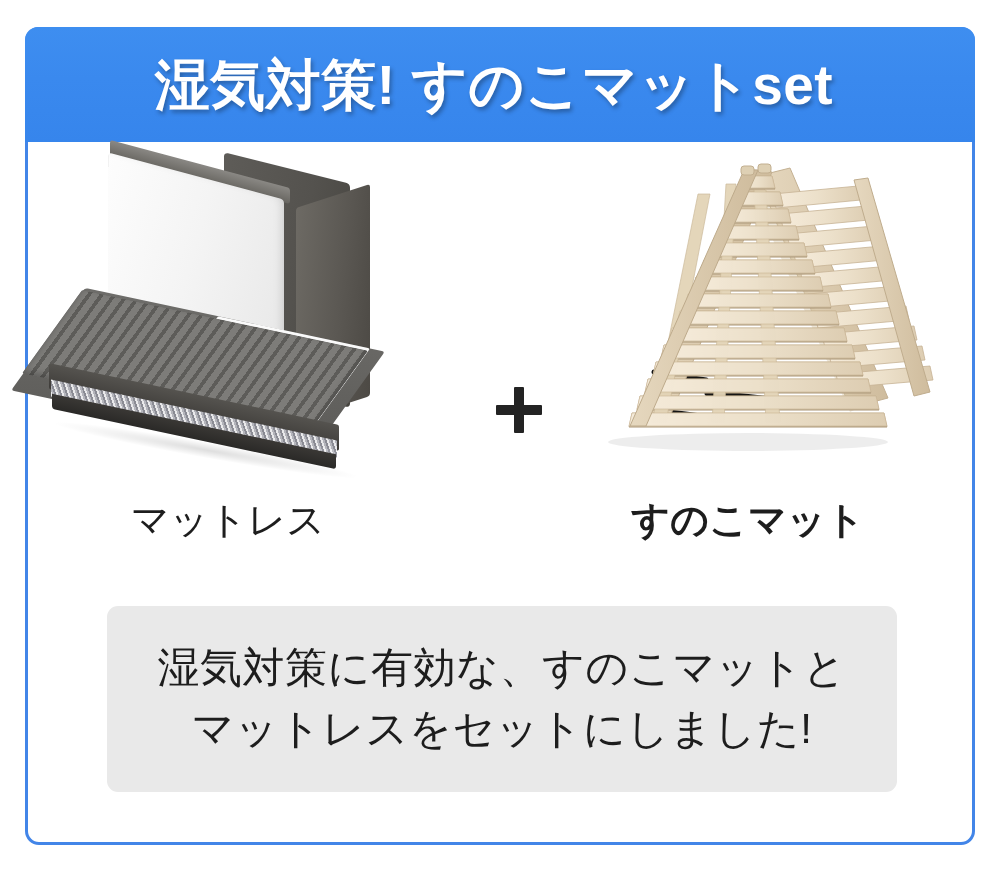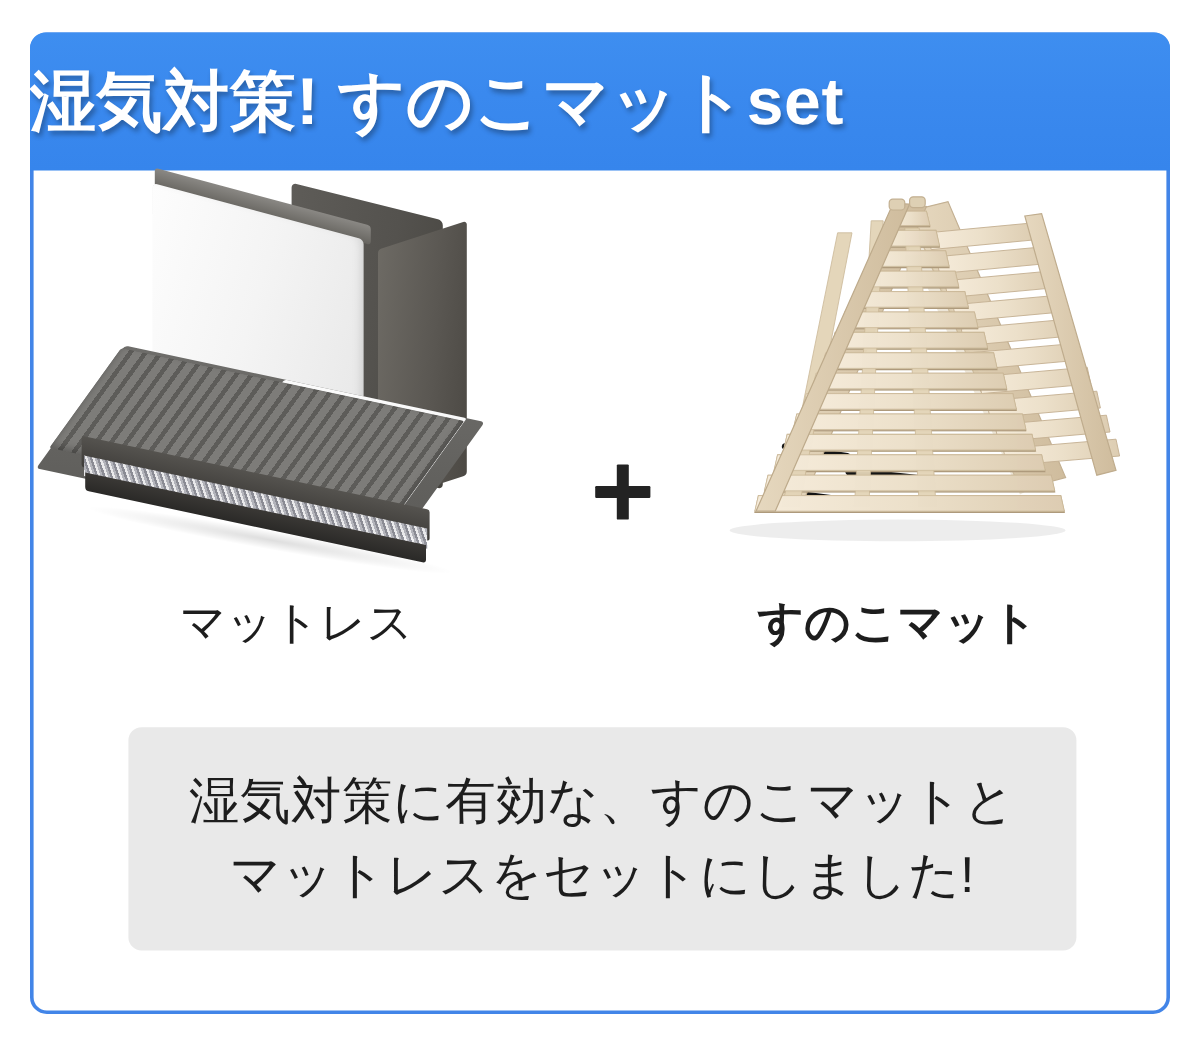--- a/index.html
+++ b/index.html
@@ -46,21 +46,21 @@
     border-radius: 13px 13px 0 0;
     background: linear-gradient(180deg, #3e8ef0 0%, #3a89ee 45%, #3685ec 100%);
     overflow: hidden;
   }
   .header-title {
     position: absolute;
     left: 0;
     right: 12px;
     top: 50%;
     transform: translateY(-50%);
-    text-align: left;
+    text-align: center;
     color: #ffffff;
     font-size: 55px;
     font-weight: bold;
     letter-spacing: 0.5px;
     line-height: 1;
     white-space: nowrap;
     text-shadow: 2px 3px 4px rgba(0,0,0,0.30);
   }
 
   
@@ -71,21 +71,21 @@
     width: 944px;
     height: 450px;
   }
 
   .product {
     position: absolute;
     top: 0;
     width: 400px;
     height: 450px;
   }
-  .product.left  { left: 19px; text-decoration: underline; }
+  .product.left  { left: 0; text-decoration: underline; }
   .product.right { left: 520px; font-weight: bold; }
 
   .product-figure {
     position: absolute;
     left: 0;
     top: 0;
     width: 400px;
     height: 330px;
   }
 

